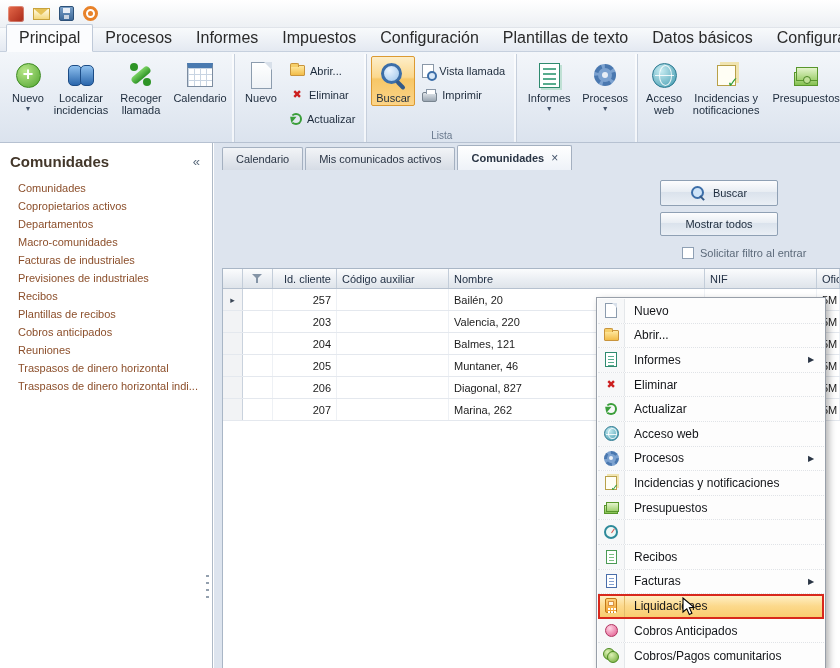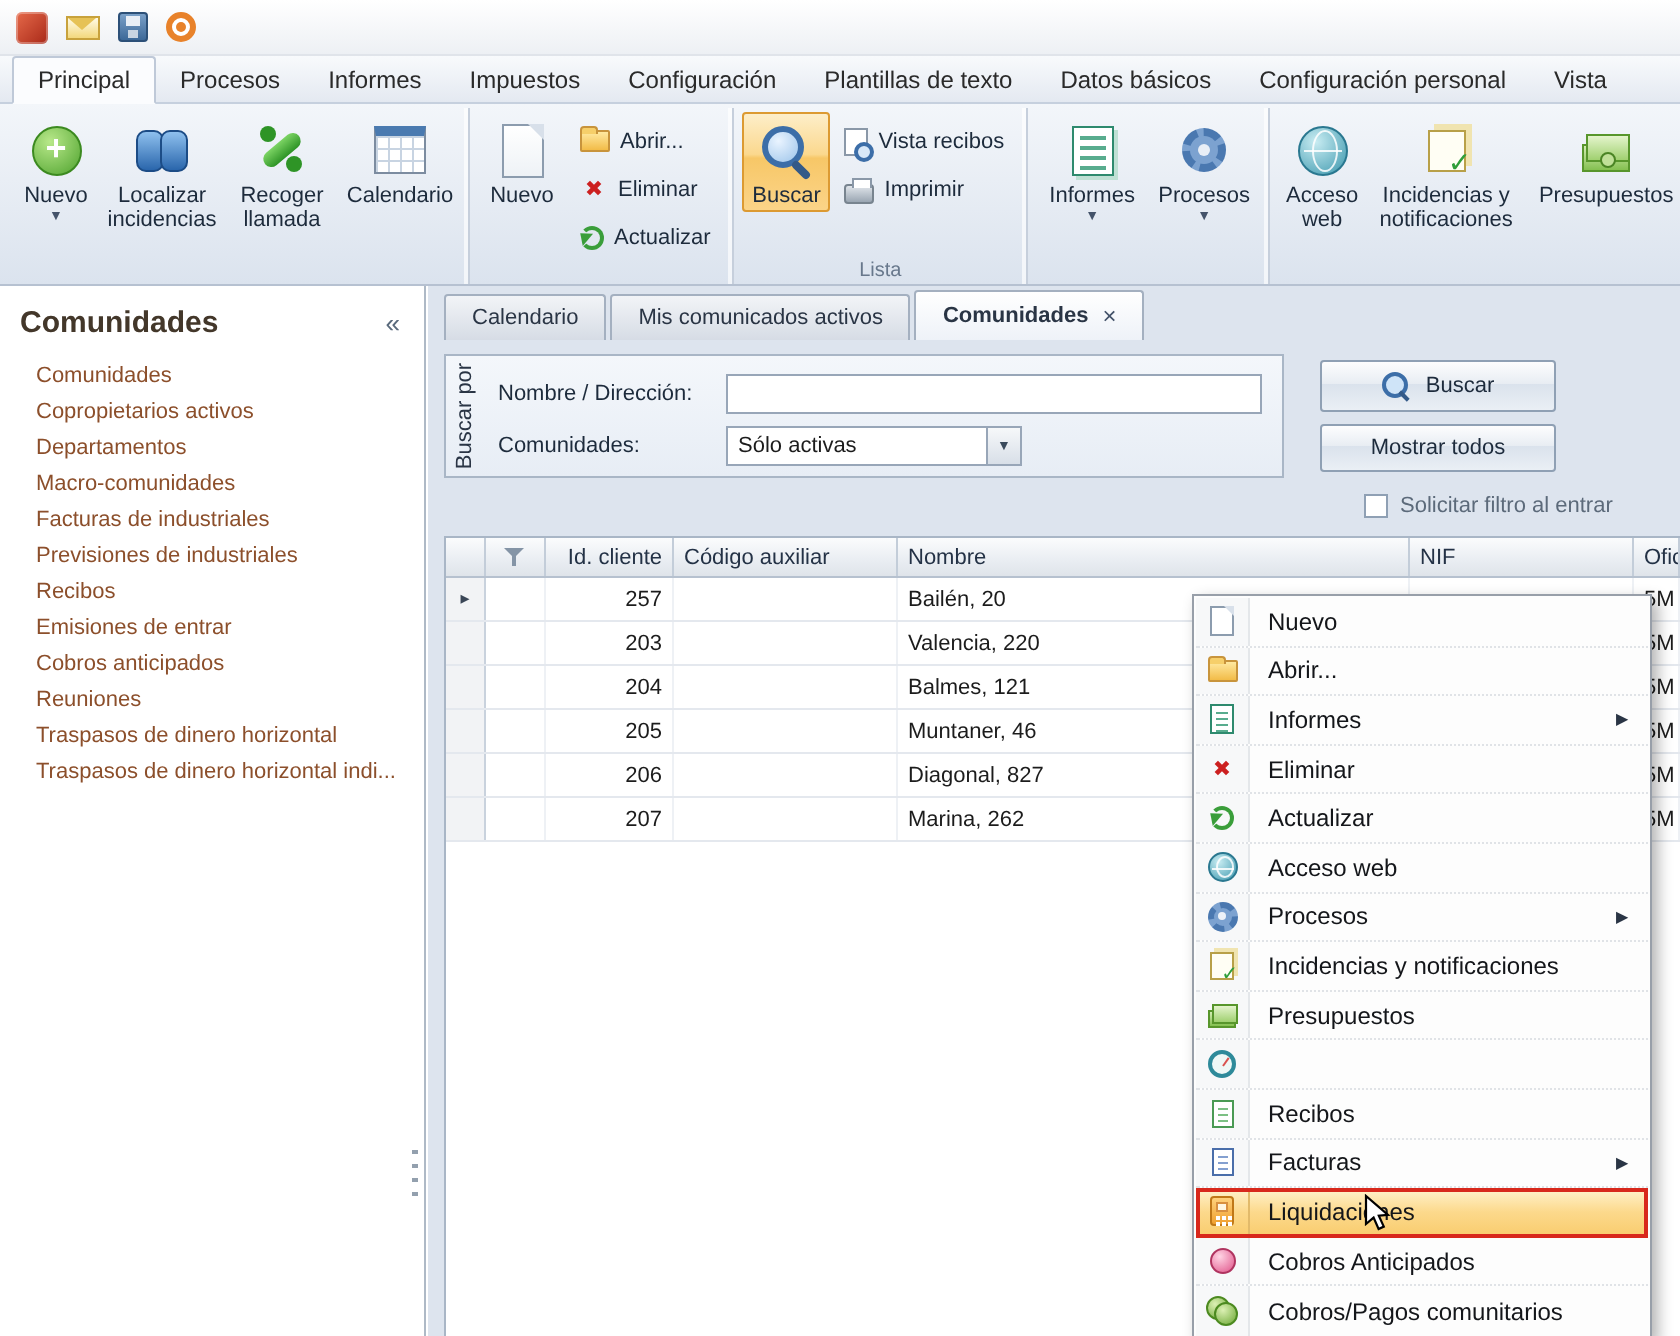--- a/index.html
+++ b/index.html
@@ -5,21 +5,21 @@
 *{margin:0;padding:0;box-sizing:border-box}
 html,body{width:840px;height:668px;overflow:hidden}
 body{font-family:"Liberation Sans","DejaVu Sans",sans-serif;font-size:11px;color:#1c1c1c;background:#fff}
 #app{position:relative;width:840px;height:668px;overflow:hidden;background:#fff}
 
 
 .quickbar{position:absolute;left:0;top:0;right:0;height:28px;background:linear-gradient(#ffffff,#edf0f4);border-bottom:1px solid #e0e4ea;display:flex;align-items:center;gap:9px;padding:0 8px}
 
 
 .menubar{position:absolute;left:0;top:28px;right:0;height:24px;background:linear-gradient(#f8fafc,#e4e9f1);display:flex;align-items:flex-end;padding:0 6px;border-bottom:1px solid #c6d0de}
-.mtab{padding:4px 12px;font-size:12px;color:#2a2a2a;white-space:nowrap;cursor:default}
+.mtab{padding:4px 12px;font-size:16px;color:#2a2a2a;white-space:nowrap;cursor:default}
 .mtab.active{background:#fbfcfe;border:1px solid #bfc9d8;border-bottom:1px solid #fbfcfe;border-radius:2px 2px 0 0;margin-bottom:-1px}
 
 
 .ribbon{position:absolute;left:0;top:52px;right:0;height:91px;background:linear-gradient(#f3f6fa,#dbe3ee);border-bottom:1px solid #b6c1d1;display:flex;align-items:stretch;padding:2px 0 0 2px;overflow:hidden}
 .rgroup{position:relative;display:flex;align-items:flex-start;padding:2px 4px 13px 4px}
 .rgroup+.rgroup{border-left:1px solid #c6cfdc;box-shadow:-2px 0 0 rgba(255,255,255,.65)}
 .glabel{position:absolute;bottom:1px;left:0;right:0;text-align:center;font-size:10px;color:#68788c}
 .rbtn{display:flex;flex-direction:column;align-items:center;justify-content:flex-start;padding:3px 3px 1px;border:1px solid transparent;border-radius:2px;text-align:center;cursor:default}
 .ricon{height:30px;display:flex;align-items:center;justify-content:center}
 .rlbl{margin-top:2px;line-height:12px;font-size:11px;color:#1d2b3c}
@@ -252,21 +252,21 @@
     <div class="rgroup">
       <div class="rbtn w40 hot">
         <span class="ricon">
             <span class="ic ri-search"></span>
           </span>
         <span class="rlbl">Buscar</span>
       </div>
       <div class="stack">
         <div class="sbtn">
           <span class="ic si-preview"></span>
-          <span>Vista recibos</span>
+          <span>Vista llamada</span>
         </div>
         <div class="sbtn">
           <span class="ic si-print"></span>
           <span>Imprimir</span>
         </div>
       </div>
       <div class="glabel">Lista</div>
     </div>
 
     <div class="rgroup">
@@ -317,21 +317,21 @@
       <span class="sb-title">Comunidades</span>
       <span class="sb-collapse">«</span>
     </div>
     <div class="sb-item">Comunidades</div>
     <div class="sb-item">Copropietarios activos</div>
     <div class="sb-item">Departamentos</div>
     <div class="sb-item">Macro-comunidades</div>
     <div class="sb-item">Facturas de industriales</div>
     <div class="sb-item">Previsiones de industriales</div>
     <div class="sb-item">Recibos</div>
-    <div class="sb-item">Emisiones de entrar</div>
+    <div class="sb-item">Plantillas de recibos</div>
     <div class="sb-item">Cobros anticipados</div>
     <div class="sb-item">Reuniones</div>
     <div class="sb-item">Traspasos de dinero horizontal</div>
     <div class="sb-item">Traspasos de dinero horizontal indi...</div>
     <div class="splitter-dots"></div>
   </div>
 
   <div class="content">
     <div class="doc-tabs">
       <div class="dtab">
@@ -339,36 +339,20 @@
       </div>
       <div class="dtab">
         <span>Mis comunicados activos</span>
       </div>
       <div class="dtab active">
         <span>Comunidades</span>
         <span class="close">×</span>
       </div>
     </div>
 
-    <div class="fpanel">
-      <div class="fvert">
-        <span>Buscar por</span>
-      </div>
-      <div class="frow frow1">
-        <span class="flabel">Nombre / Dirección:</span>
-        <input class="finput" type="text" value="" style="">
-      </div>
-      <div class="frow frow2">
-        <span class="flabel">Comunidades:</span>
-        <div class="fselect">
-          <span class="val">Sólo activas</span>
-          <span class="dbtn">▼</span>
-        </div>
-      </div>
-    </div>
     <div class="fbtn btn-buscar">
       <span class="ic si-search"></span>
       <span>Buscar</span>
     </div>
     <div class="fbtn btn-mostrar">
       <span>Mostrar todos</span>
     </div>
     <div class="fcheck">
       <span class="cbox"></span>
       <span>Solicitar filtro al entrar</span>

